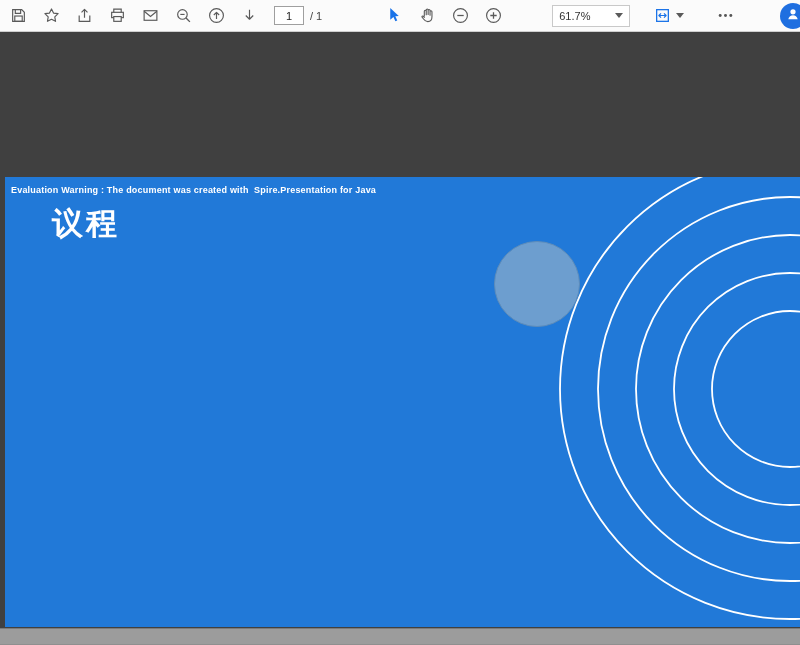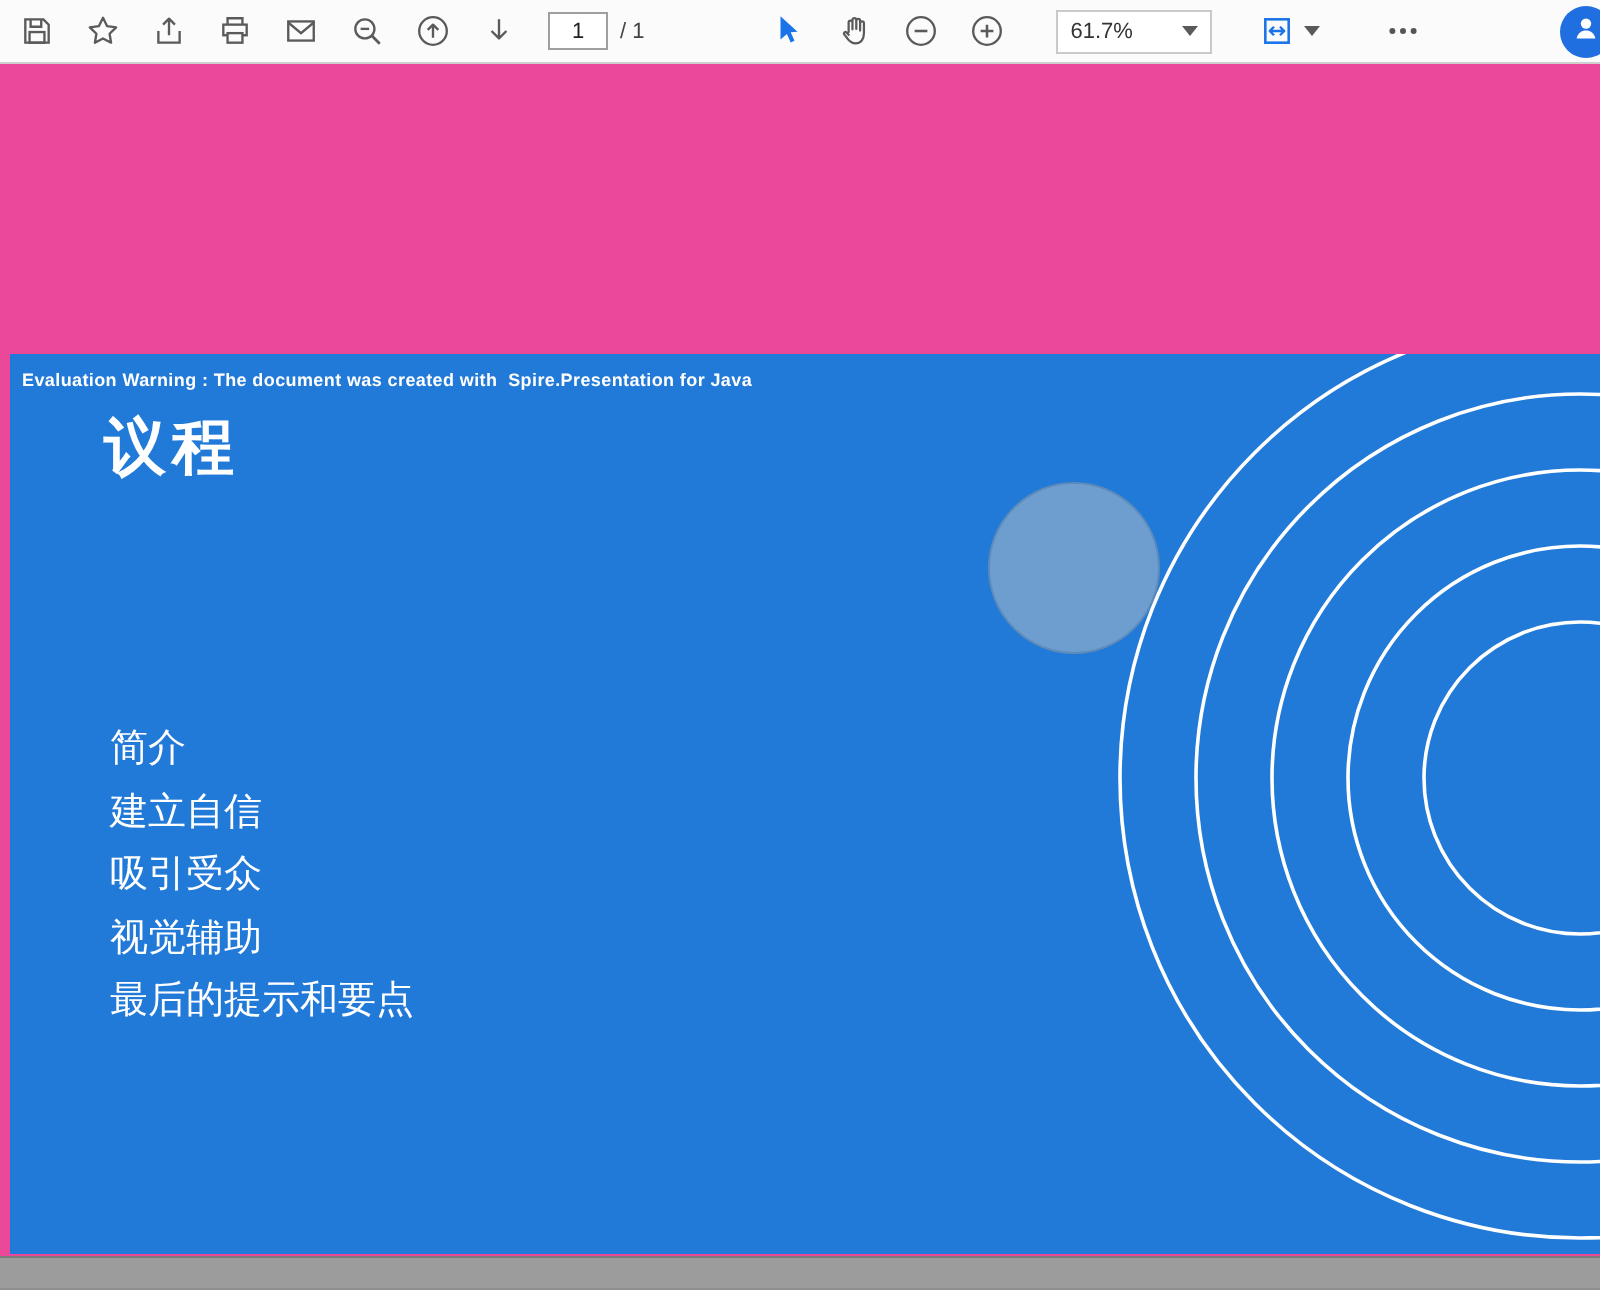--- a/index.html
+++ b/index.html
@@ -23,37 +23,37 @@
   .page-nav{display:flex;align-items:center;flex:none;margin-left:2px;}
   .page-input{
     width:28px;height:17px;border:1px solid #9f9f9f;background:#fff;
     font-size:11px;text-align:center;font-family:"Liberation Sans",sans-serif;
     padding:0;color:#222;
   }
   .page-total{margin-left:6px;font-size:11px;color:#444;}
   .tools{margin-left:62px;}
   .tool-select{color:#1a73e8;}
   .zoom-box{
-    margin-left:12px;height:20px;border:1px solid #c9c9c9;background:#fff;
+    margin-left:36px;height:20px;border:1px solid #c9c9c9;background:#fff;
     display:flex;align-items:center;padding:0 6px;gap:25px;flex:none;
     font-size:11px;color:#333;cursor:default;
   }
   .caret{
     width:0;height:0;border-left:4px solid transparent;border-right:4px solid transparent;
     border-top:5px solid #5a5a5a;display:inline-block;flex:none;
   }
   .fit-group{display:flex;align-items:center;margin-left:22px;flex:none;gap:4px;}
   .more-btn{margin-left:30px;margin-right:0;width:22px;}
   .avatar{
     position:absolute;right:-6px;top:3px;width:26px;height:26px;border-radius:50%;
     background:#1f6fe0;display:flex;align-items:center;justify-content:center;
   }
   .avatar svg{width:16px;height:16px;}
   
-  .canvas{position:relative;width:800px;height:612px;background:#ec4899;overflow:hidden;}
+  .canvas{position:relative;width:800px;height:612px;background:#404040;overflow:hidden;}
   .page{
     position:absolute;left:5px;top:145px;width:800px;height:450px;
     background:#2179d8;overflow:hidden;
   }
   .warning{
     position:absolute;left:6px;top:8px;color:#ffffff;font-size:9px;font-weight:bold;
     letter-spacing:.2px;white-space:pre;
   }
   .slide-title{
     position:absolute;left:47px;top:26px;margin:0;color:#ffffff;
@@ -233,24 +233,17 @@
         <circle cx="785" cy="212" r="230"></circle>
       </g>
     </svg>
 
     <div class="accent-circle"></div>
 
     <div class="warning">Evaluation Warning : The document was created with  Spire.Presentation for Java</div>
 
     <h1 class="slide-title">议程</h1>
 
-    <ul class="agenda">
-      <li>简介</li>
-      <li>建立自信</li>
-      <li>吸引受众</li>
-      <li>视觉辅助</li>
-      <li>最后的提示和要点</li>
-    </ul>
 
   </div>
 
   <div class="bottom-gutter"></div>
 </div>
 
 </body></html>

